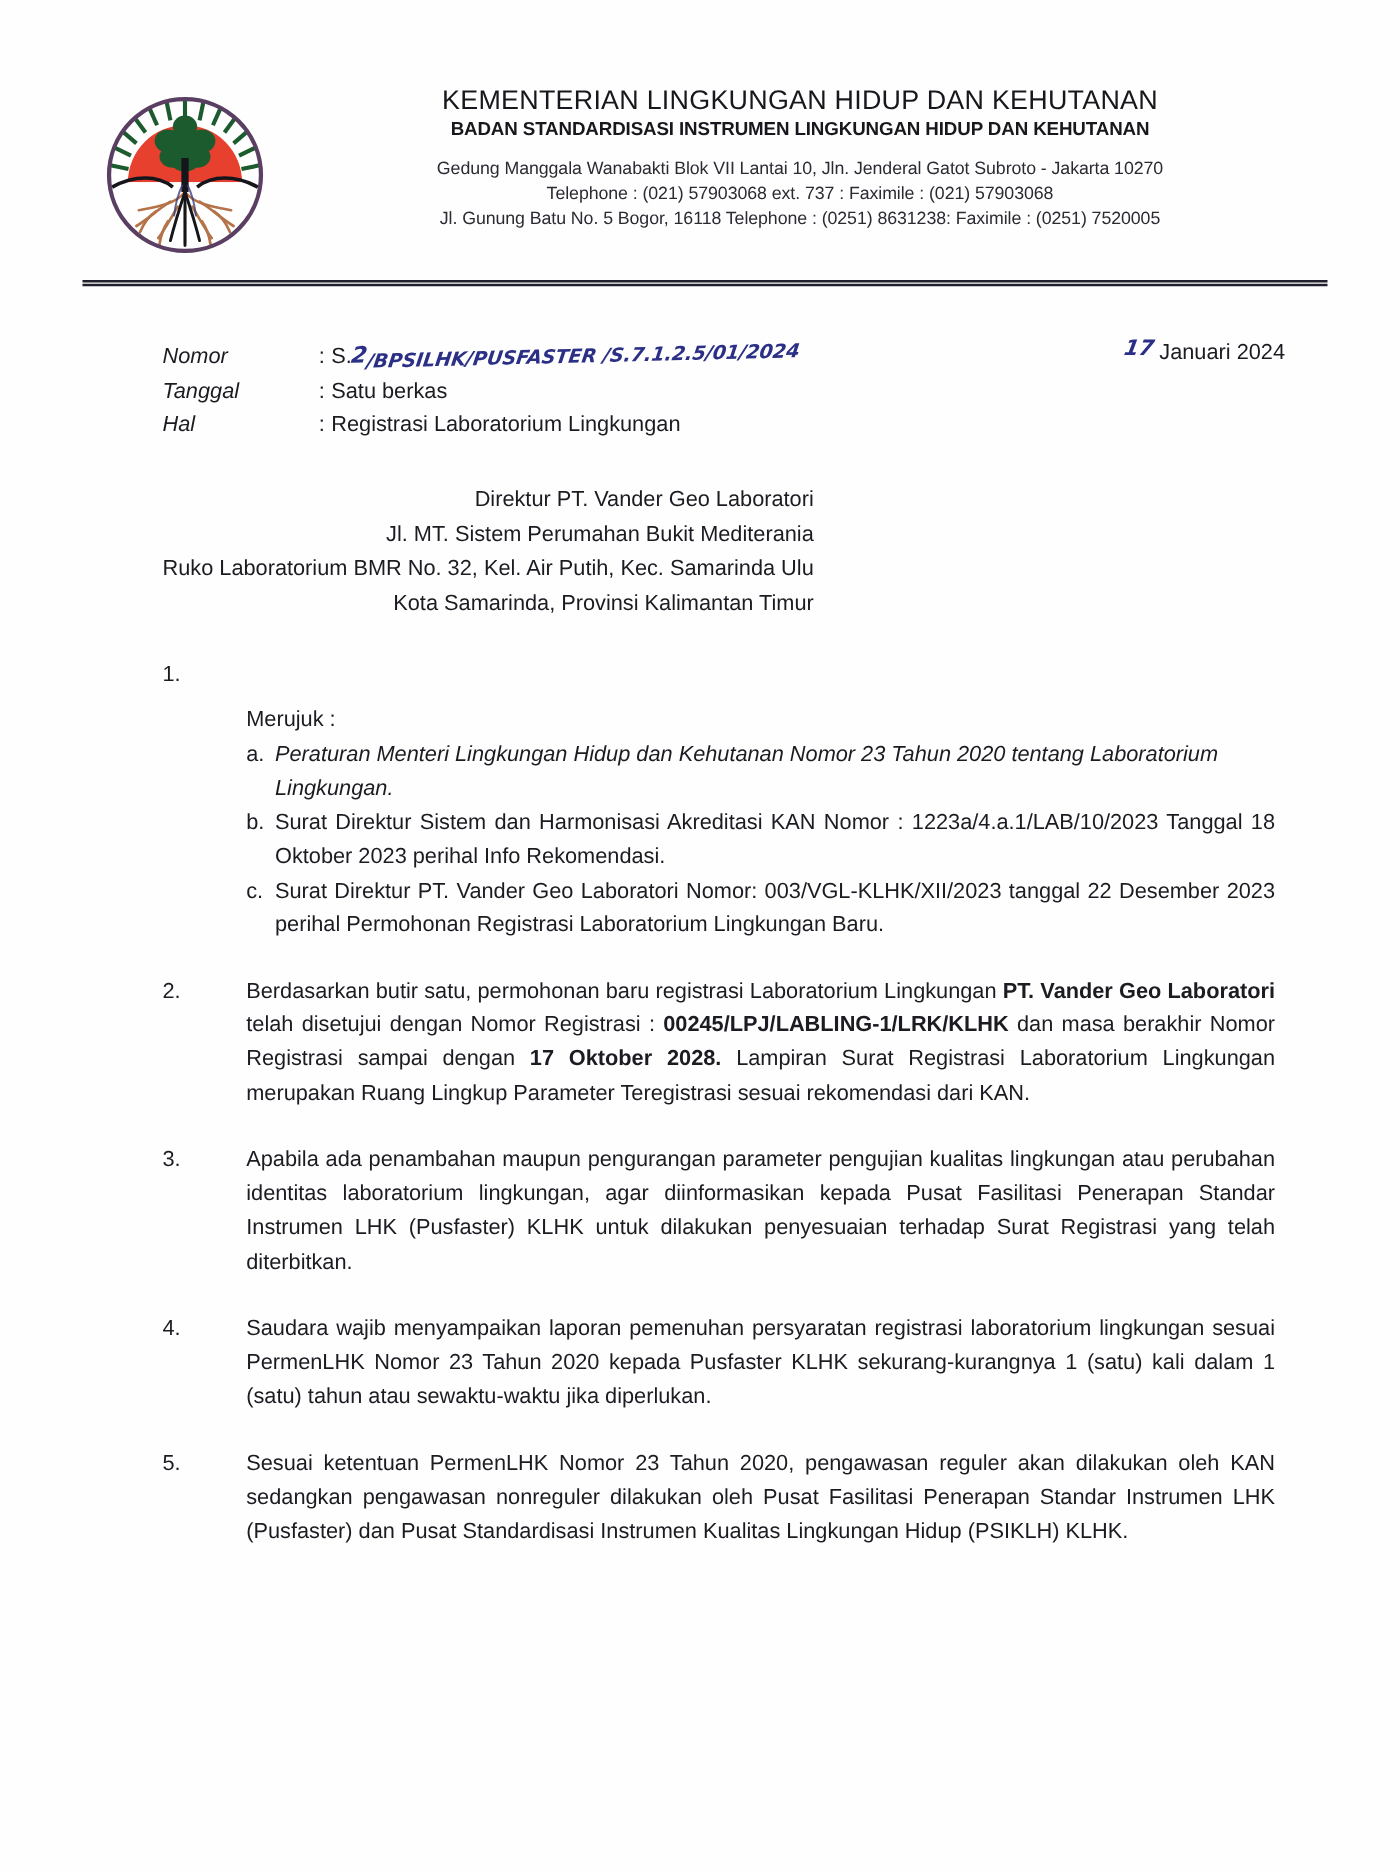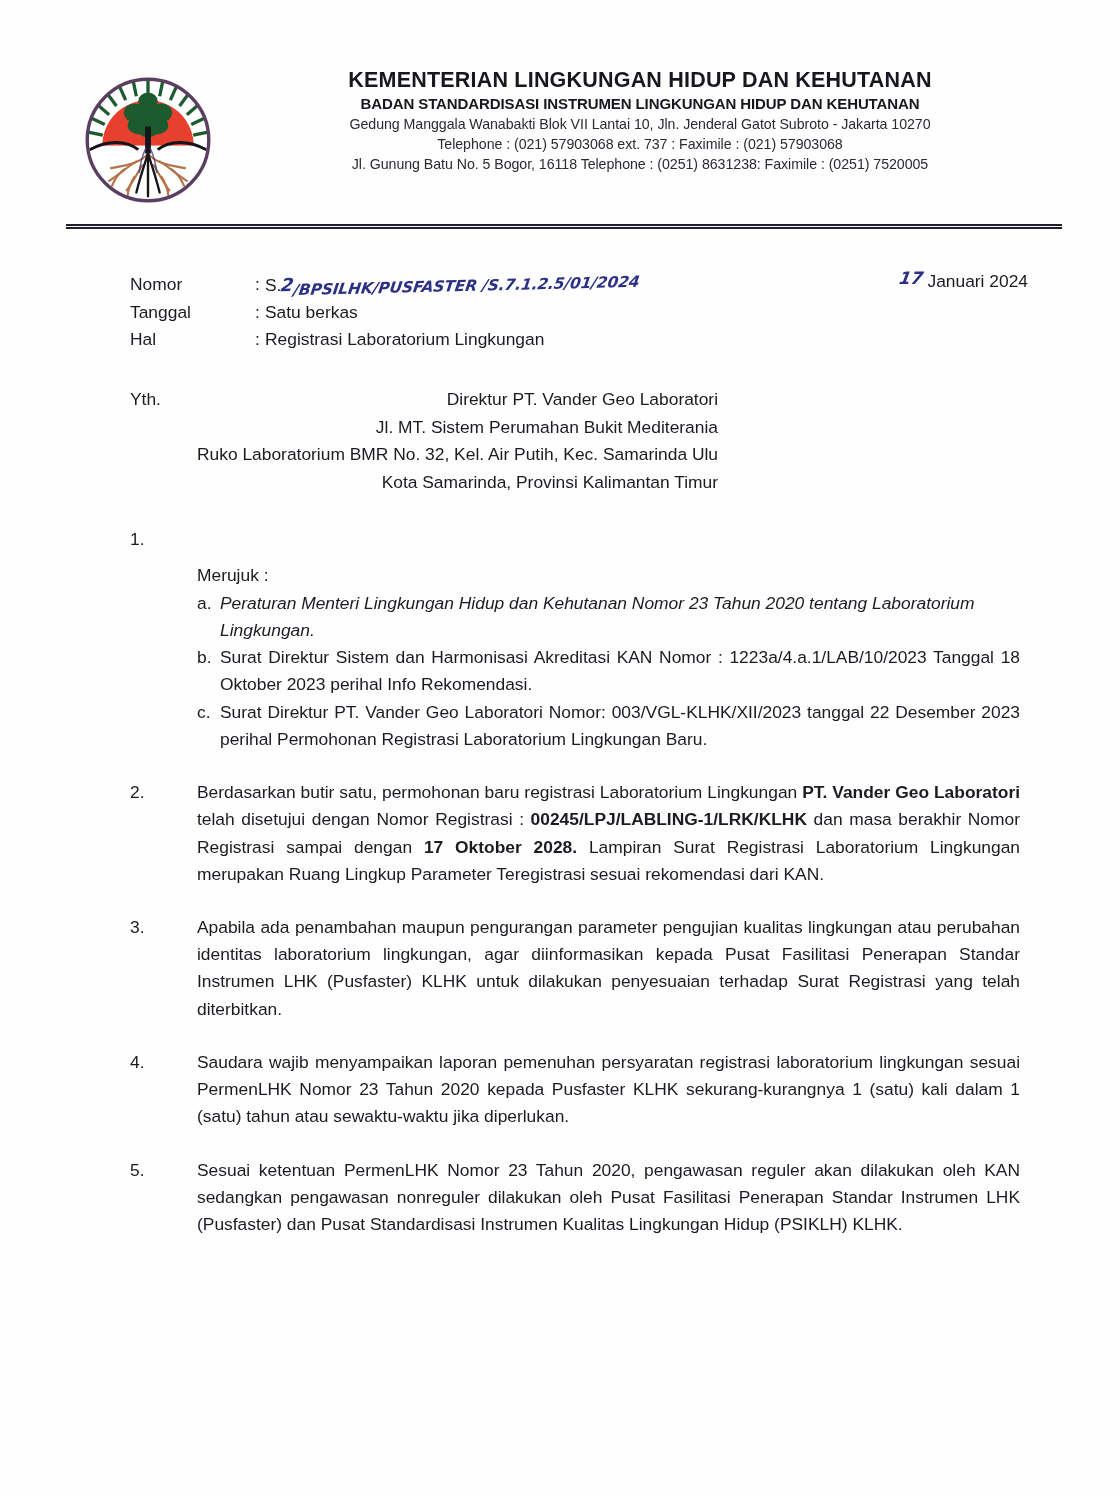--- a/index.html
+++ b/index.html
@@ -41,35 +41,36 @@
     height: 136px;
     display: block;
   }
   .head-text {
     flex: 1 1 auto;
     text-align: center;
     padding-right: 6px;
   }
   .org-line1 {
     font-size: 21.5px;
-    font-weight: bold;
+    font-weight: normal;
     letter-spacing: 0.2px;
     line-height: 1.32;
     color: #17171d;
     white-space: nowrap;
   }
   .org-line2 {
     font-size: 15px;
     font-weight: bold;
     letter-spacing: -0.1px;
     line-height: 1.32;
     color: #17171d;
     white-space: nowrap;
   }
   .addr {
+    margin-top: 11px;
     font-size: 14.2px;
     line-height: 1.42;
     color: #2a2a33;
     letter-spacing: -0.05px;
     white-space: nowrap;
   }
 
   
   .rule {
     margin: 16px 58px 0 66px;
@@ -95,20 +96,21 @@
   }
   .meta-row {
     display: flex;
     align-items: flex-start;
     line-height: 1.56;
     font-size: 17.4px;
   }
   .meta-label {
     flex: 0 0 125px;
     color: #1b1b22;
+    font-style: italic;
   }
   .meta-colon {
     flex: 0 0 10px;
   }
   .meta-value {
     flex: 1 1 auto;
     white-space: nowrap;
   }
   .hand {
     font-family: "DejaVu Sans", sans-serif;
@@ -329,21 +331,20 @@
         <div class="meta-colon">:</div>
         <div class="meta-value">Registrasi Laboratorium Lingkungan</div>
       </div>
 
       <div class="date-block">
         <span class="hand-day">17</span><span>Januari 2024</span>
       </div>
     </div>
 
     <div class="addressee">
-      <div class="addressee-tag">Yth.</div>
       <div class="addressee-lines">
         <div>Direktur PT. Vander Geo Laboratori</div>
         <div>Jl. MT. Sistem Perumahan Bukit Mediterania</div>
         <div>Ruko Laboratorium BMR No. 32, Kel. Air Putih, Kec. Samarinda Ulu</div>
         <div>Kota Samarinda, Provinsi Kalimantan Timur</div>
       </div>
     </div>
 
     <div class="clauses">
 

